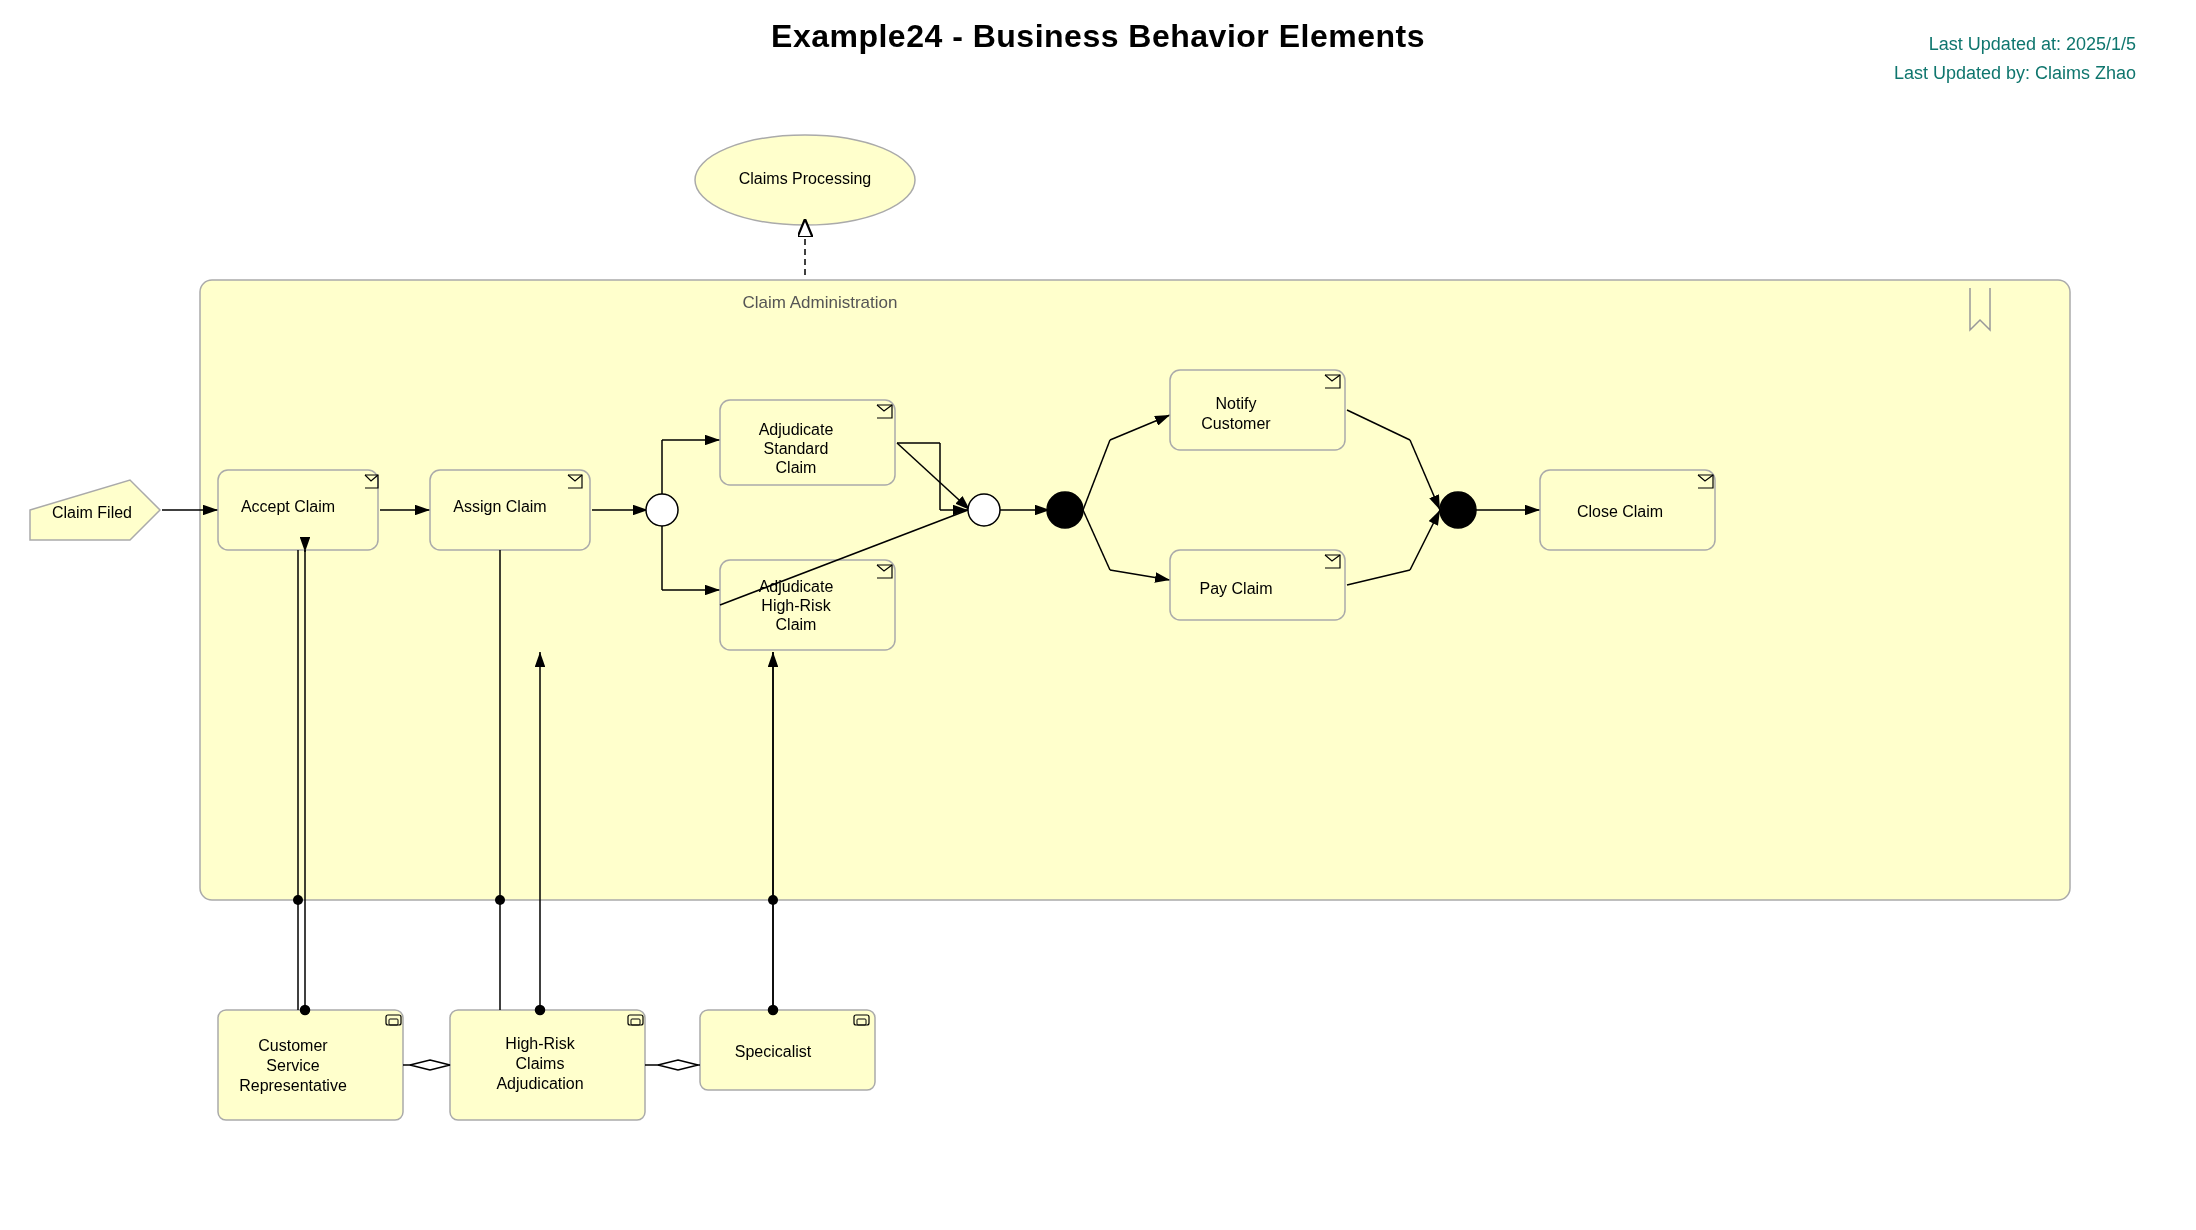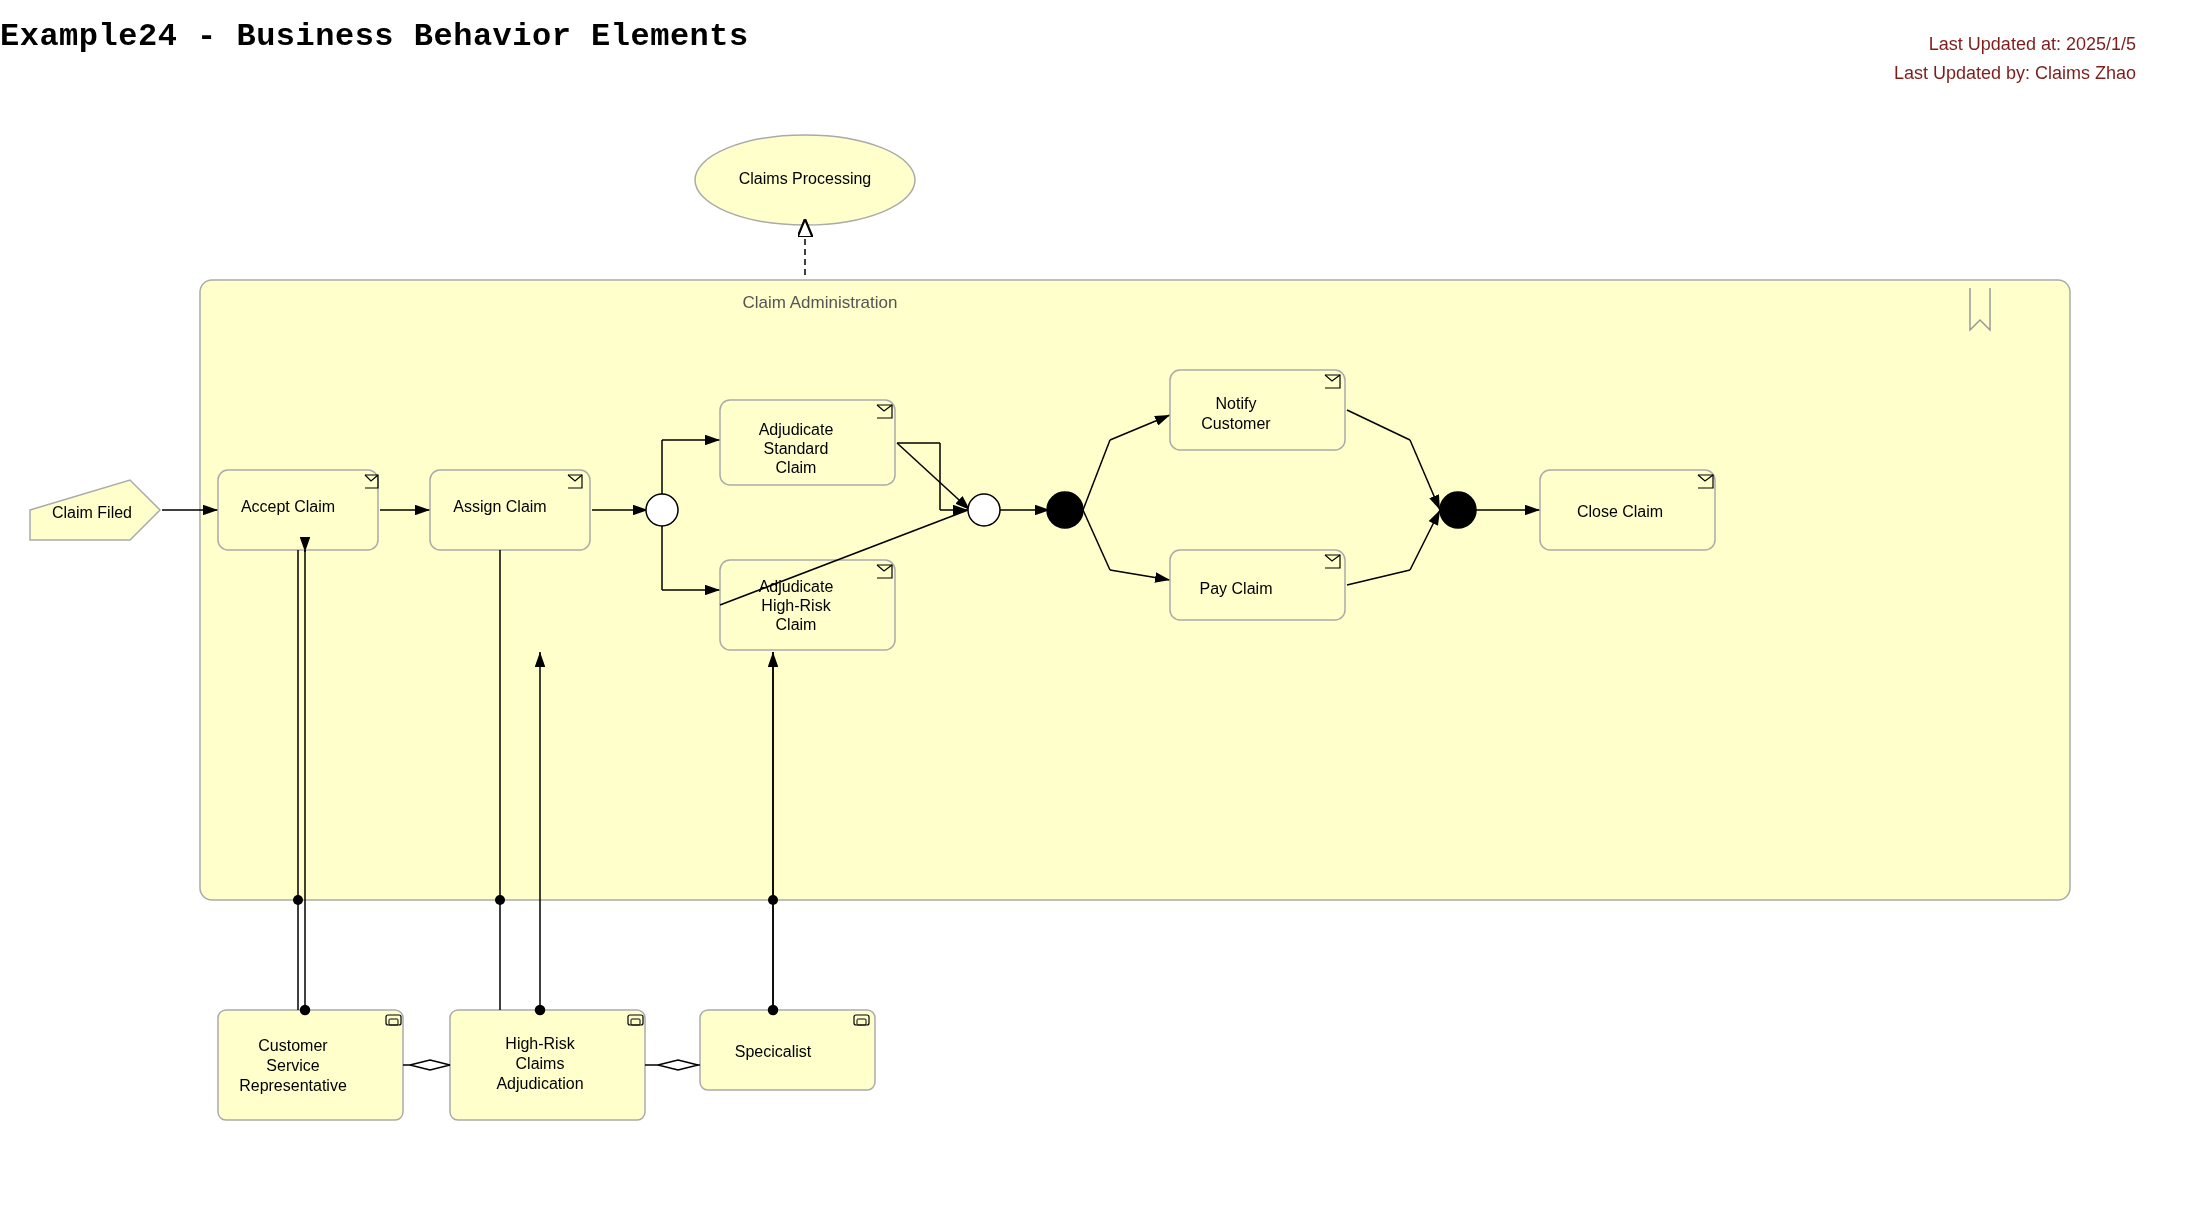--- a/index.html
+++ b/index.html
@@ -5,34 +5,33 @@
     * { box-sizing: border-box; margin: 0; padding: 0; }
     body {
       background: #fff;
       font-family: Arial, sans-serif;
       width: 2196px;
       height: 1230px;
       overflow: hidden;
       position: relative;
     }
     .page-title {
-      text-align: left;
+      text-align: center;
       font-size: 32px;
       font-weight: bold;
       padding-top: 18px;
       letter-spacing: 0.5px;
-      font-family: Liberation Mono, monospace;
     }
     .meta-info {
       position: absolute;
       top: 30px;
       right: 60px;
       text-align: right;
       font-size: 18px;
-      color: #7f1d1d;
+      color: #0f766e;
       line-height: 1.6;
     }
     .diagram-container {
       position: absolute;
       top: 60px;
       left: 0;
       right: 0;
       bottom: 0;
     }
     svg {

